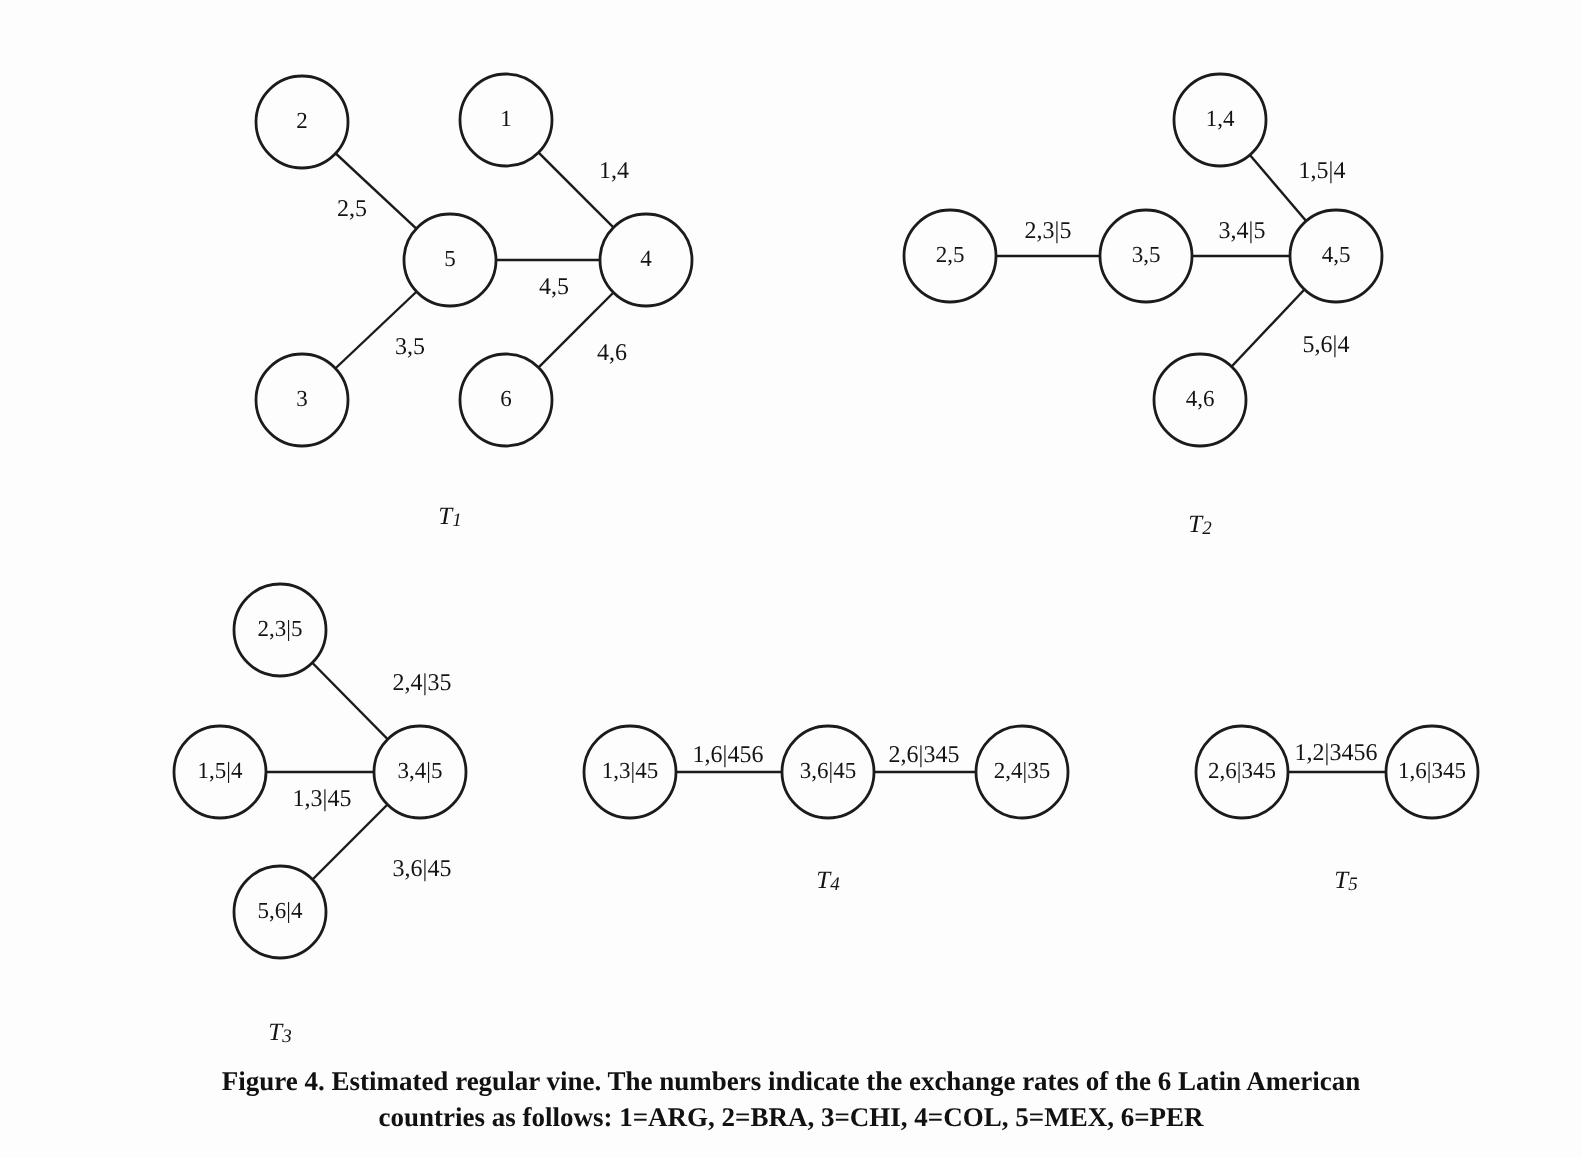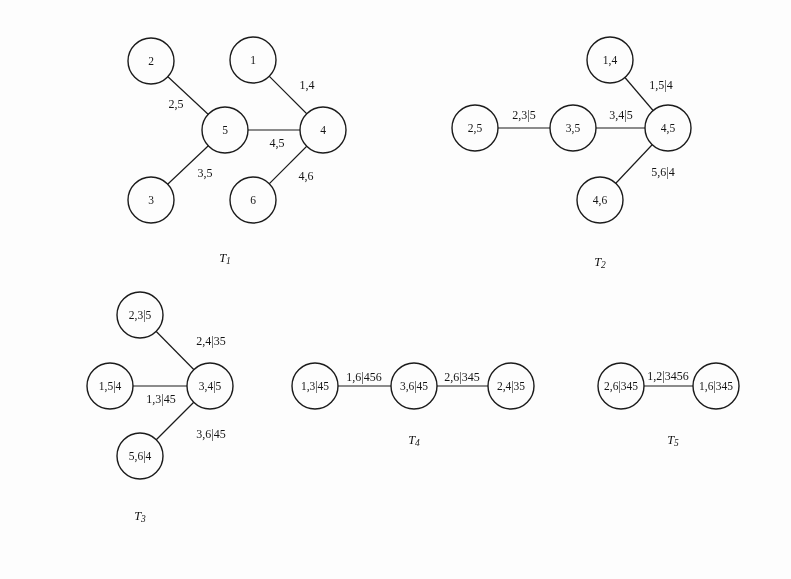--- a/index.html
+++ b/index.html
@@ -118,13 +118,17 @@
       <g>
         <line x1="621" y1="386" x2="716" y2="386" stroke="#1b1b1b" stroke-width="1.2"></line>
         <circle cx="621" cy="386" r="23" fill="#fdfdfd" stroke="#1b1b1b" stroke-width="1.4"></circle>
         <text x="621" y="386" text-anchor="middle" dominant-baseline="central" class="node-label">2,6|345</text>
         <circle cx="716" cy="386" r="23" fill="#fdfdfd" stroke="#1b1b1b" stroke-width="1.4"></circle>
         <text x="716" y="386" text-anchor="middle" dominant-baseline="central" class="node-label">1,6|345</text>
         <text x="668" y="376" text-anchor="middle" dominant-baseline="central" class="edge-label">1,2|3456</text>
         <text x="673" y="440" text-anchor="middle" dominant-baseline="central" class="tree-label"><tspan>T</tspan><tspan dy="3" font-size="9.5">5</tspan></text>
       </g>
     </svg>
+  <div class="caption">
+    <div>Figure 4. Estimated regular vine. The numbers indicate the exchange rates of the 6 Latin American</div>
+    <div>countries as follows: 1=ARG, 2=BRA, 3=CHI, 4=COL, 5=MEX, 6=PER</div>
+  </div>
 </div>
 
 </body></html>

